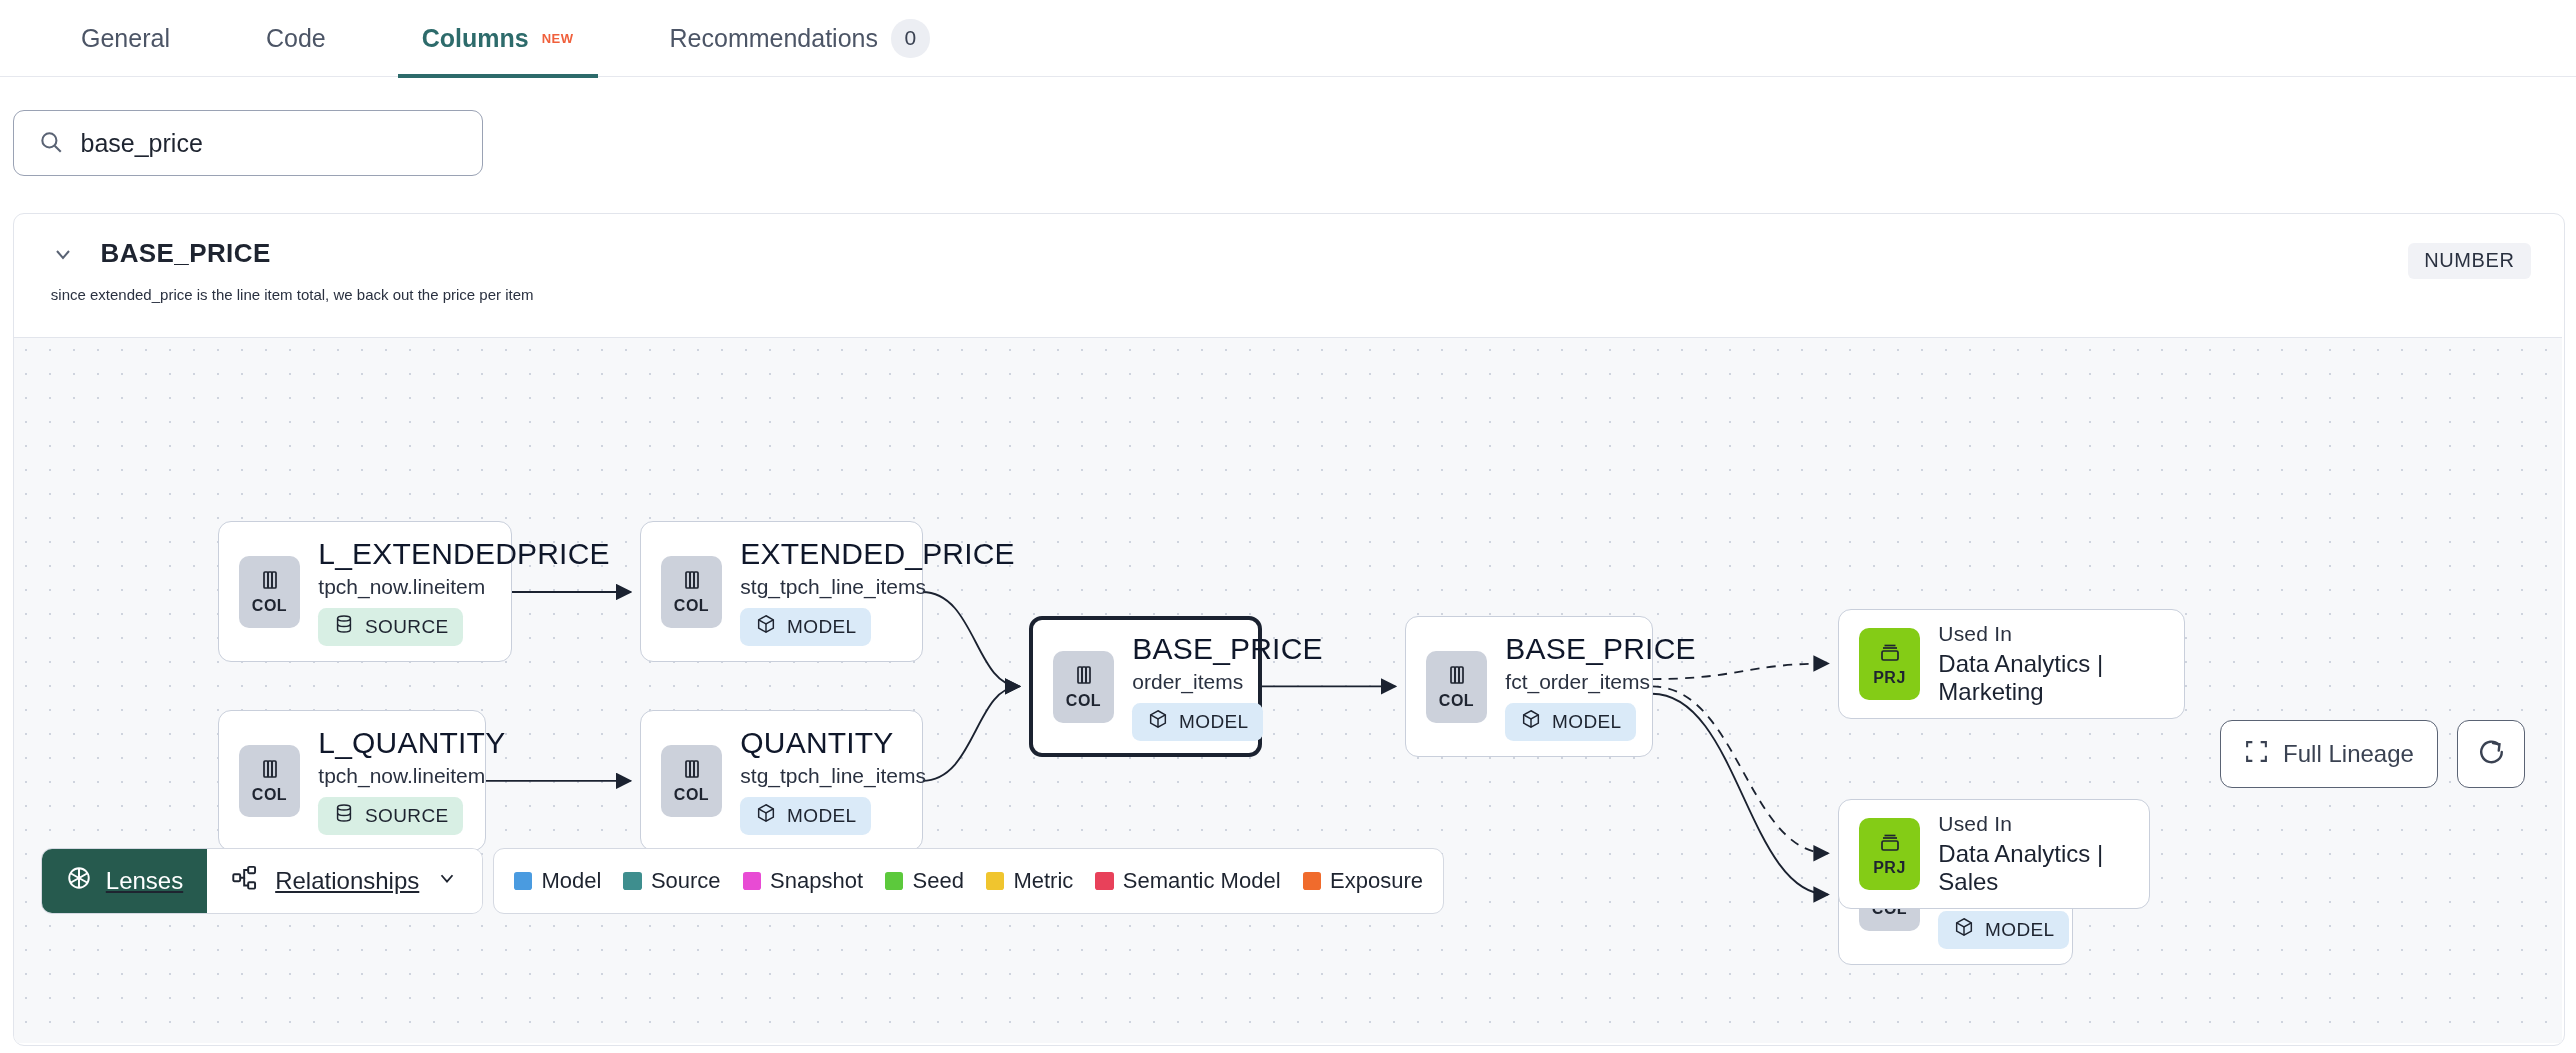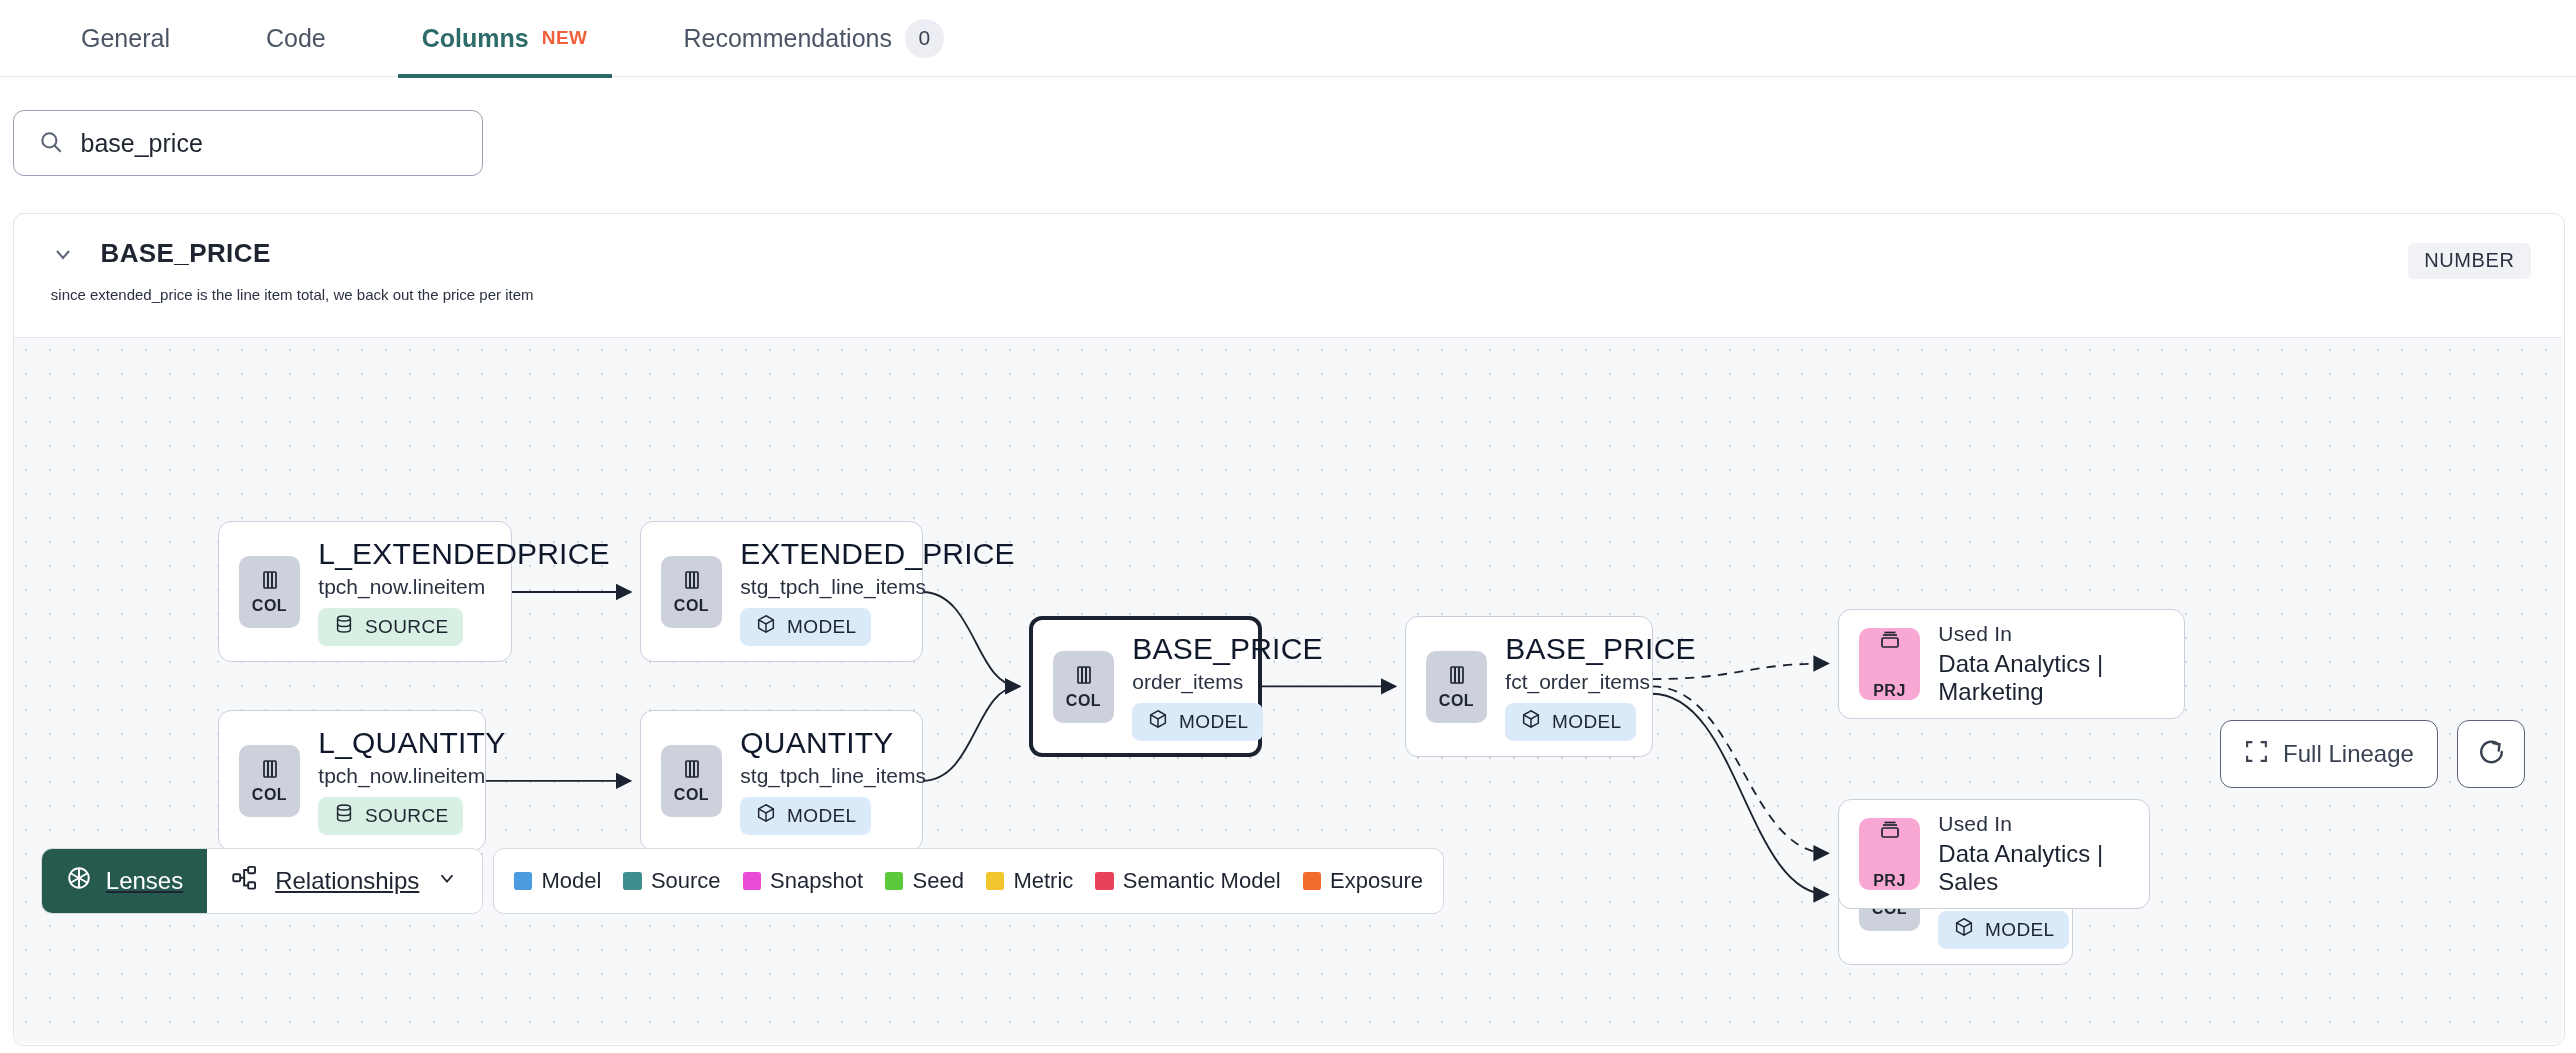--- a/index.html
+++ b/index.html
@@ -31,21 +31,21 @@
     cursor: pointer;
     white-space: nowrap;
   }
   .tab.active { color: #2d6b6b; font-weight: bold; }
   .tab.active::after {
     content: ""; position: absolute;
     left: 0; right: 0; bottom: -1.8px; height: 4.6px;
     background: #2d6b6b;
   }
   .tab-new {
-    font-size: 19px; font-weight: bold;
+    font-size: 13px; font-weight: bold;
     color: #f0603c; letter-spacing: 0.5px;
   }
   .tab-count {
     display: inline-flex; align-items: center; justify-content: center;
     min-width: 39px; height: 39px; padding: 0 11px;
     border-radius: 19px;
     background: #eceef3;
     font-size: 21px; color: #3a4252;
   }
 
@@ -125,21 +125,21 @@
   .kind {
     flex: 0 0 auto;
     width: 61px; height: 72px;
     border-radius: 10px;
     background: #ccd1db;
     display: flex; flex-direction: column;
     align-items: center; justify-content: center;
     gap: 1.8px;
     margin-right: 18.3px;
   }
-  .kind.prj { background: #f9a8d4; justify-content: space-between; }
+  .kind.prj { background: #84cc16; }
   .kind-label { font-size: 16px; font-weight: bold; color: #1e2430; letter-spacing: 0.5px; }
   .node-body { display: flex; flex-direction: column; gap: 3.7px; }
   .node-title { font-size: 30px; color: #0f172a; letter-spacing: 0.2px; }
   .node-sub { font-size: 21px; color: #2a3140; }
   .tag {
     display: inline-flex; align-items: center; gap: 10px;
     align-self: flex-start;
     padding: 5.5px 14.7px; border-radius: 8.3px;
     font-size: 19px; color: #1e2430; letter-spacing: 0.4px;
     margin-top: 5.5px;

